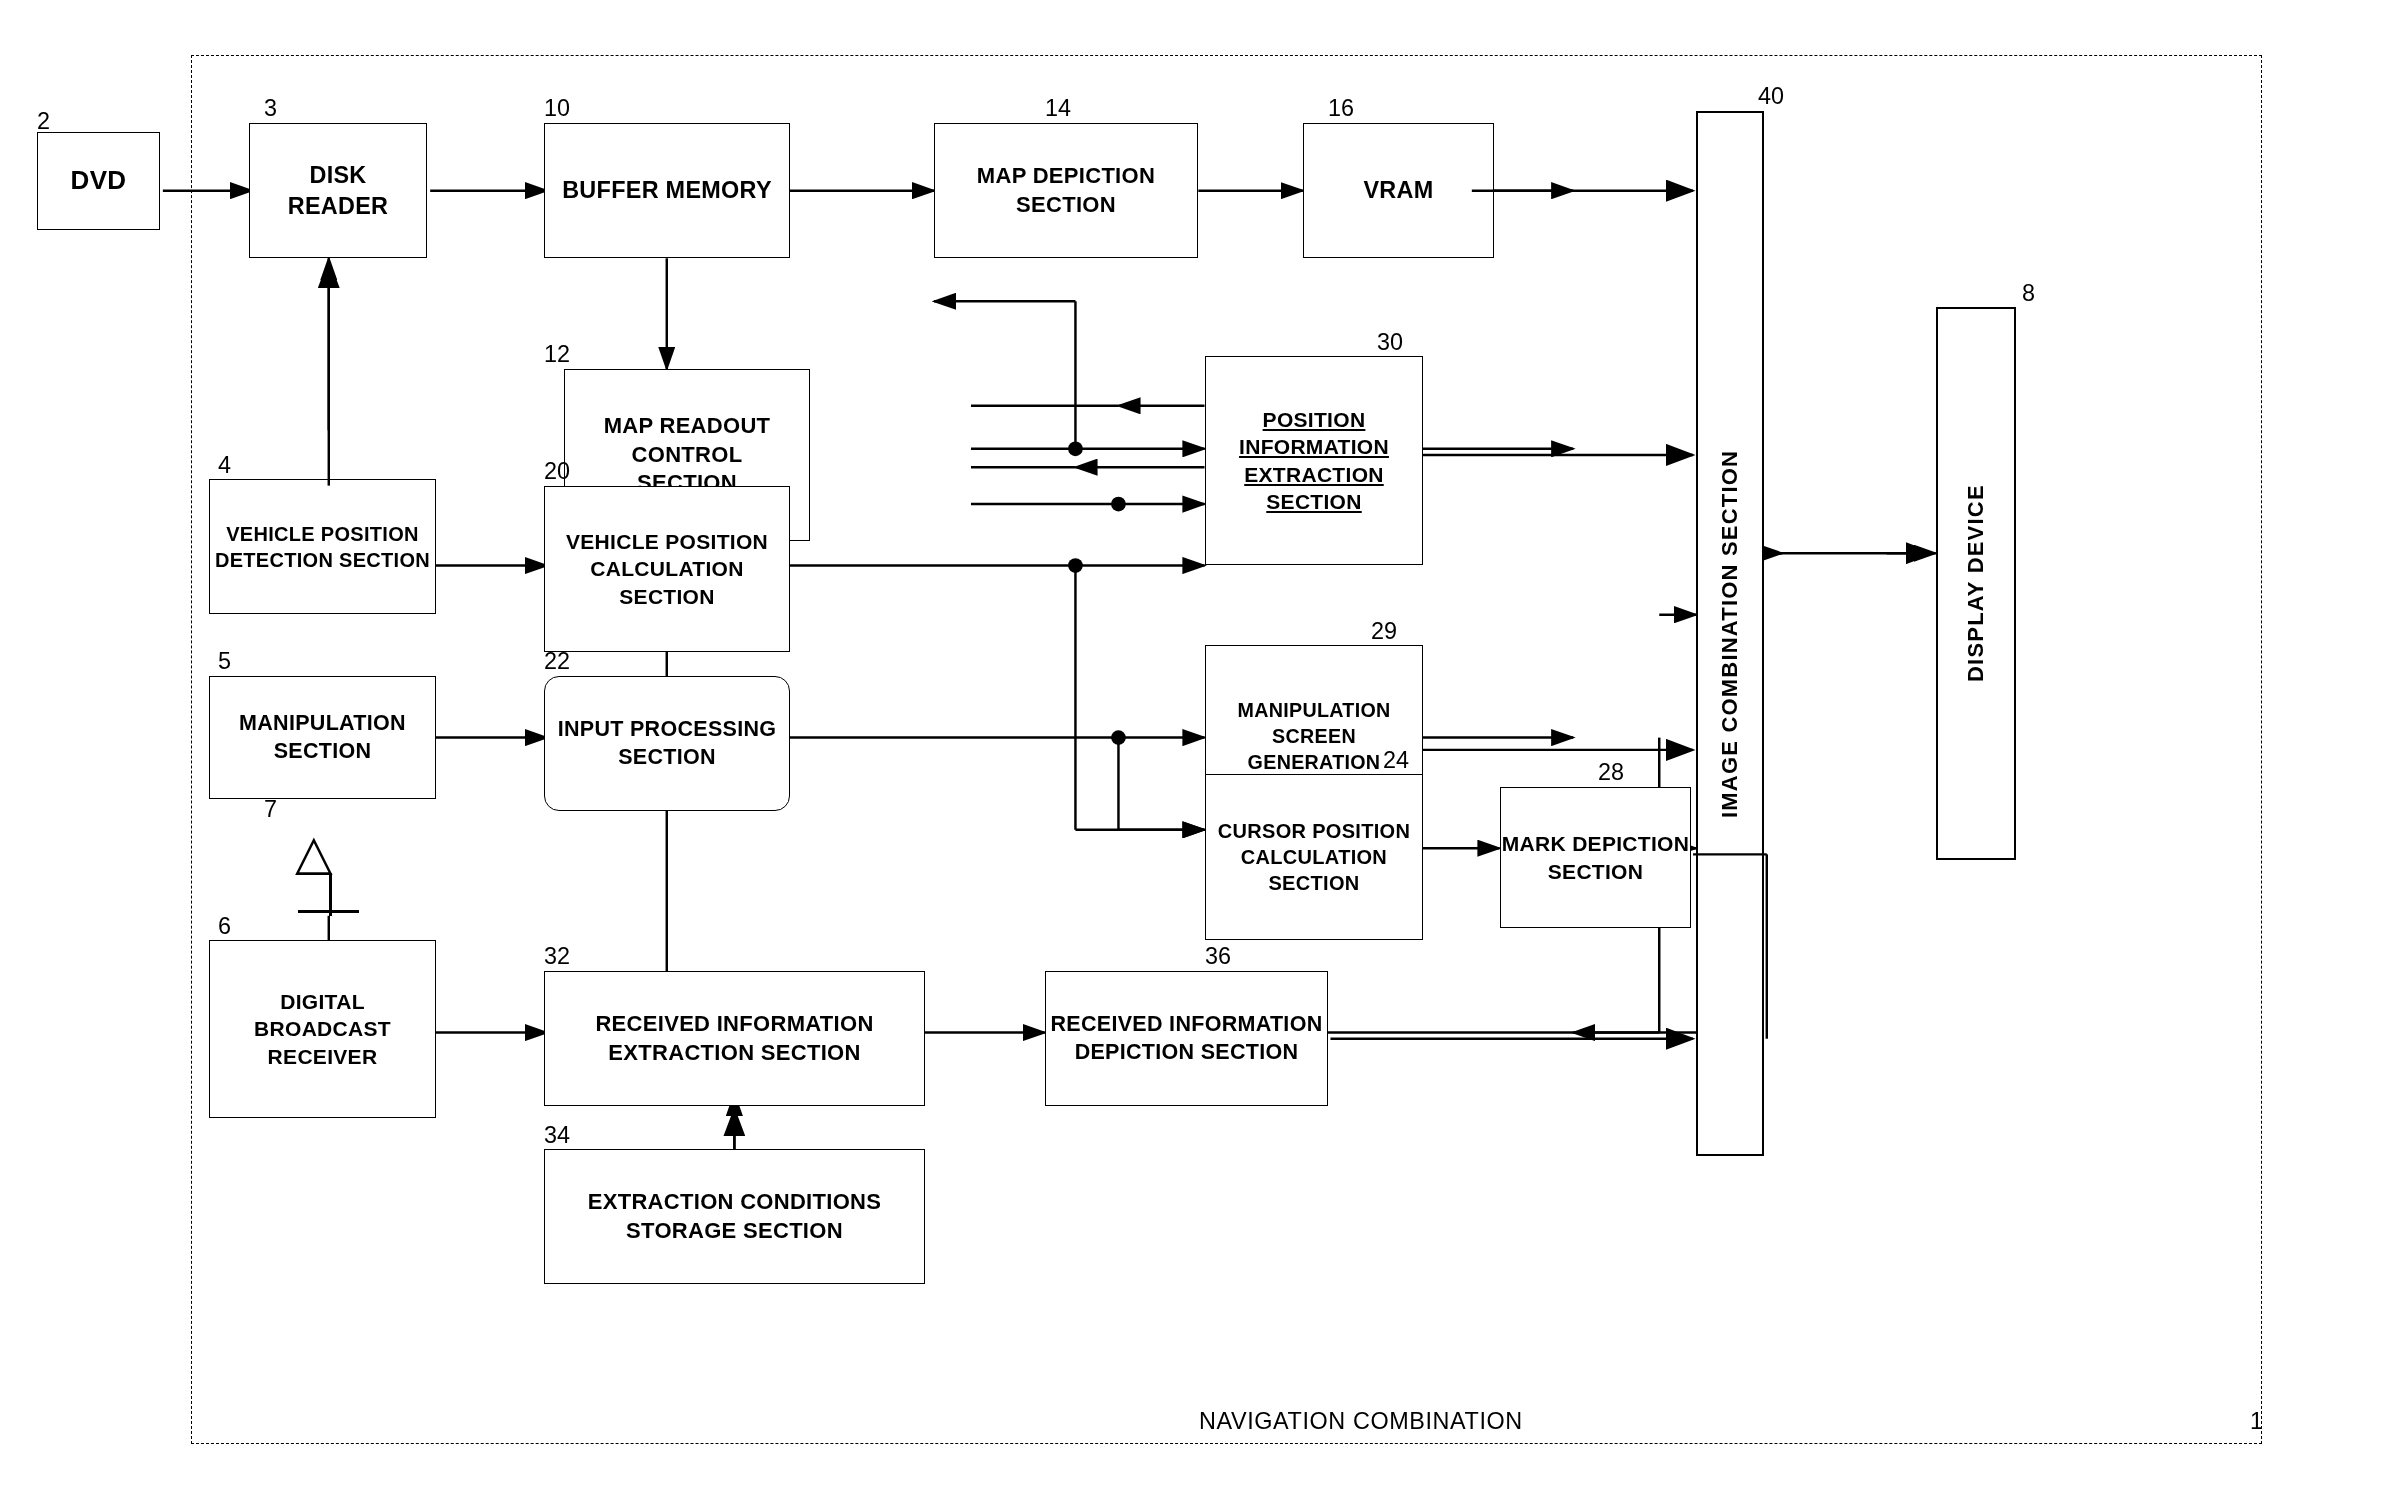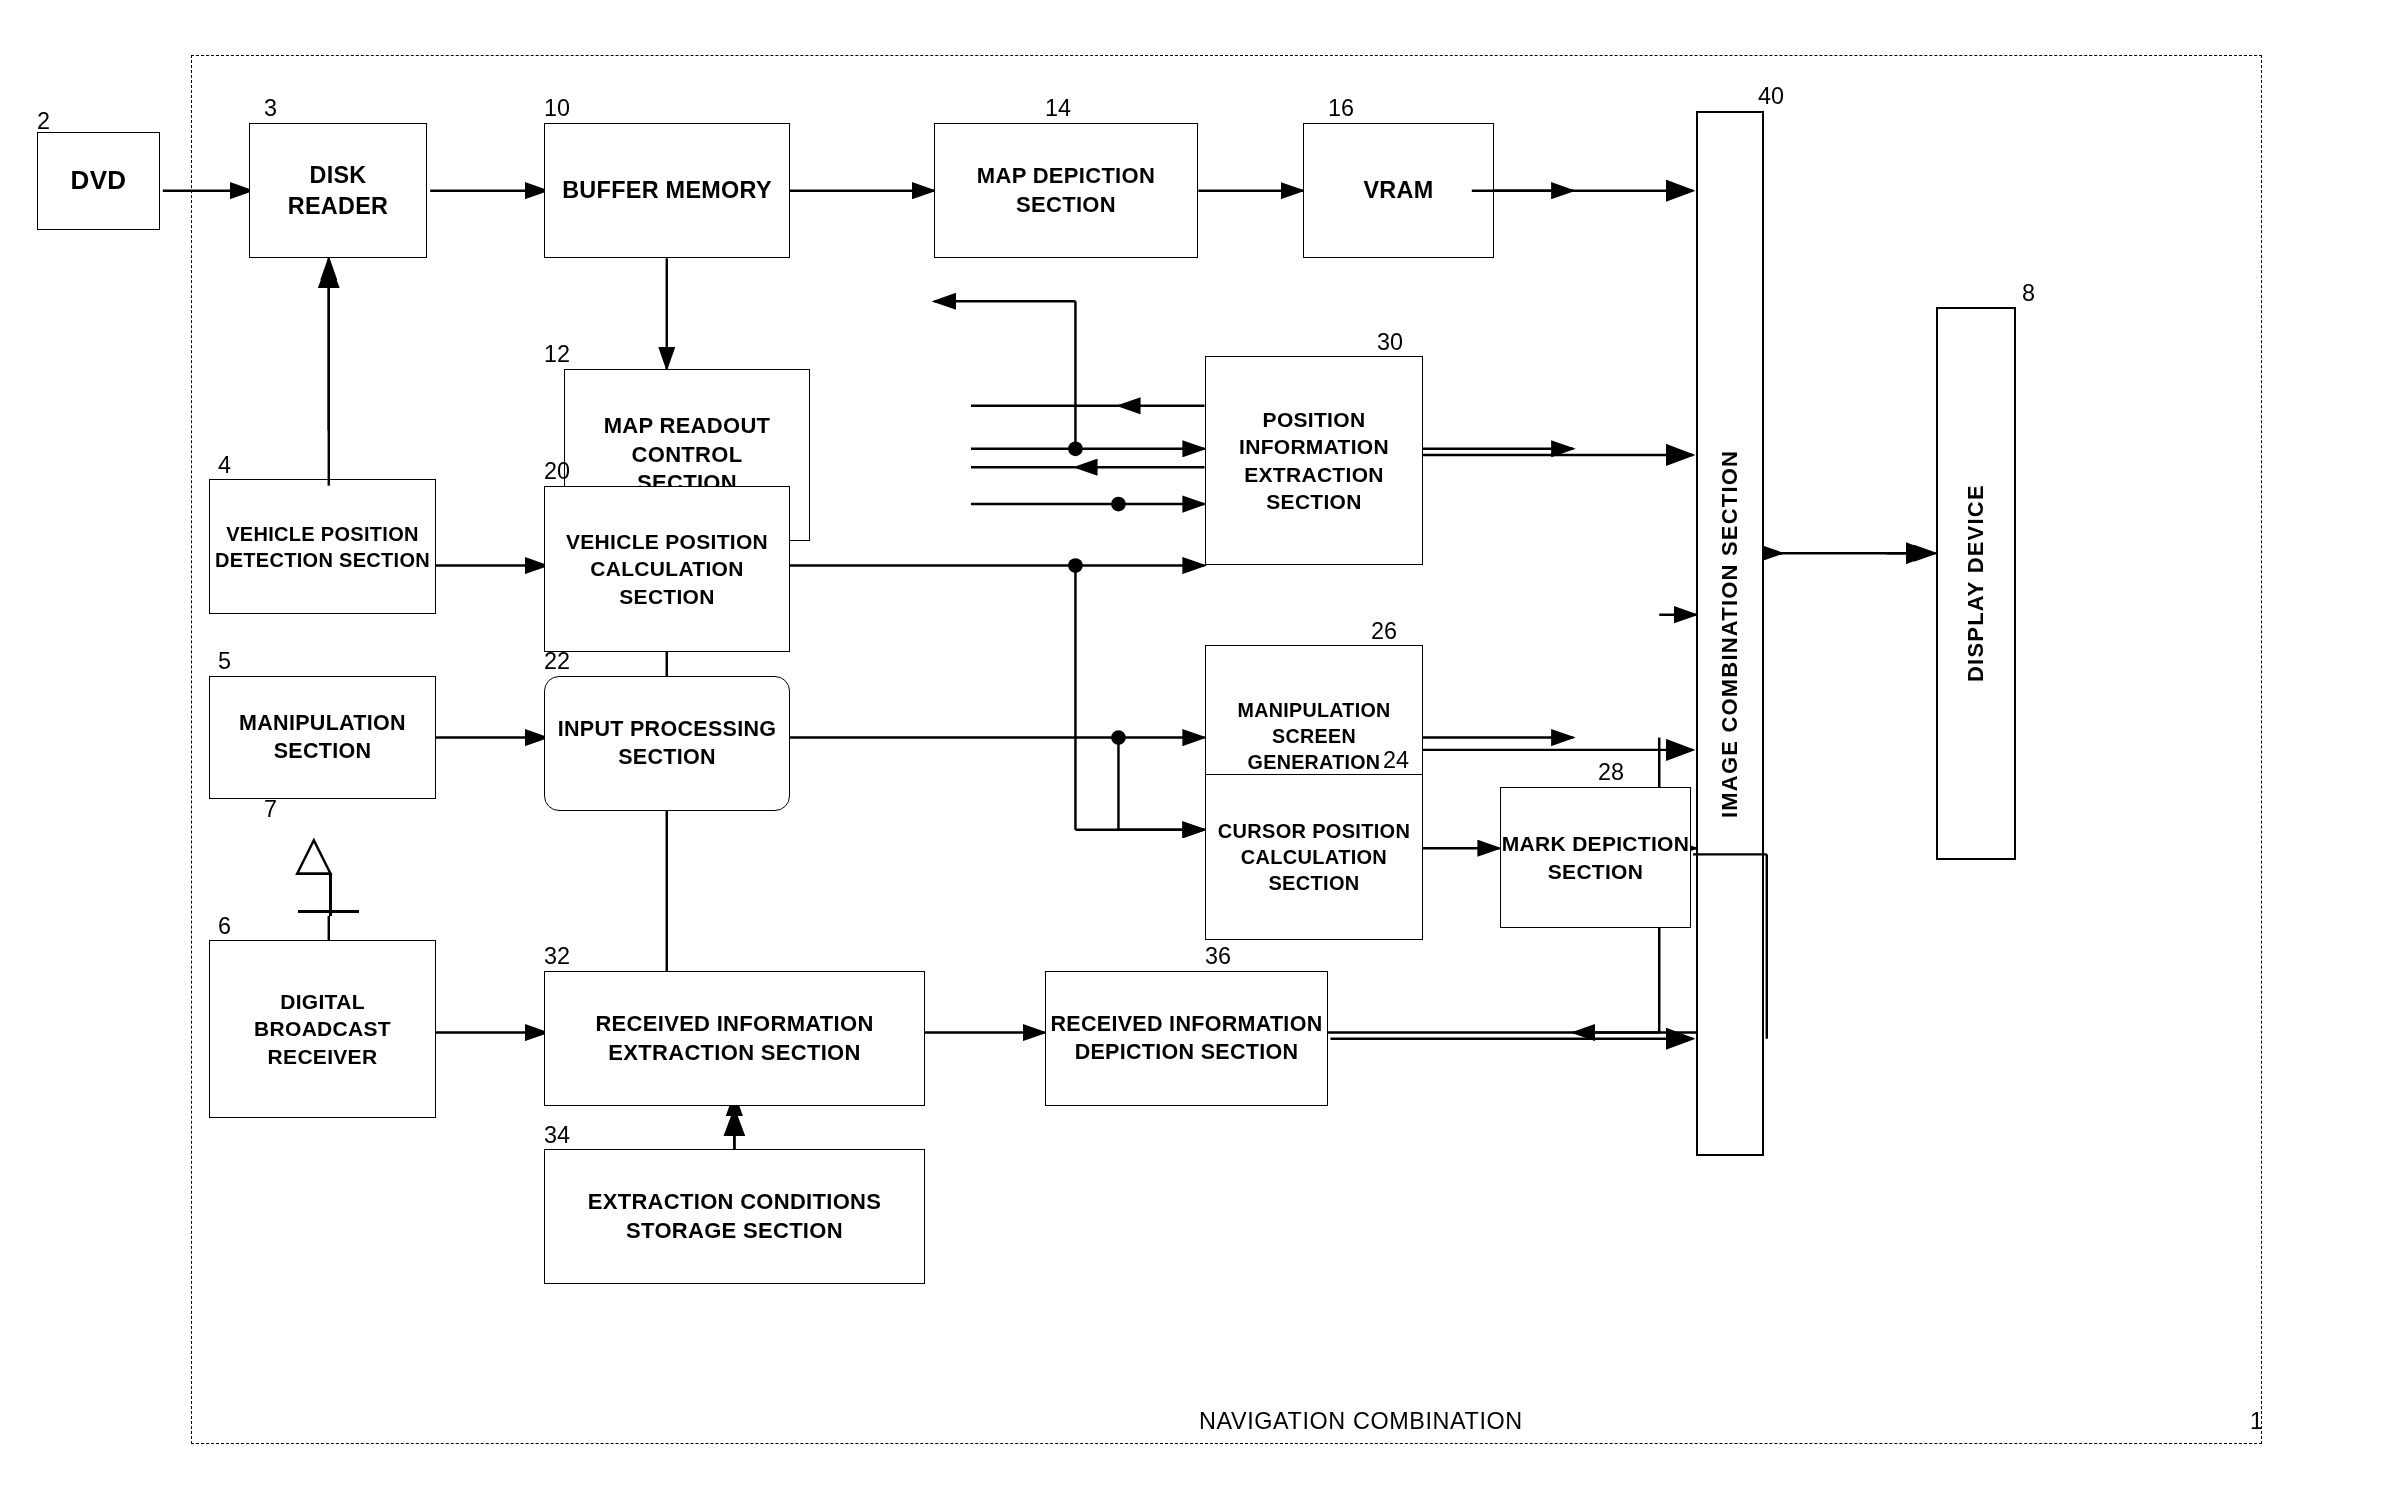--- a/index.html
+++ b/index.html
@@ -231,21 +231,21 @@
   <div class="block" style="left:1303px; top:123px; width:191px; height:135px; font-size:23.4px;">
     <span>VRAM</span>
   </div>
   <div class="label-num" style="left:1328px; top:95px;">16</div>
 
   <div class="block" style="left:564px; top:369px; width:246px; height:172px; font-size:22px;">
     <span>MAP READOUT<br>CONTROL<br>SECTION</span>
   </div>
   <div class="label-num" style="left:544px; top:341px;">12</div>
 
-  <div class="block" style="left:1205px; top:356px; width:218px; height:209px; font-size:21px;">
+  <div class="block" style="left:1205px; top:356px; width:218px; height:209px; font-size:21px;text-decoration:underline;">
     <span>POSITION<br>INFORMATION<br>EXTRACTION<br>SECTION</span>
   </div>
   <div class="label-num" style="left:1377px; top:329px;">30</div>
 
   <div class="block" style="left:209px; top:479px; width:227px; height:135px; font-size:20px;">
     <span>VEHICLE POSITION<br>DETECTION SECTION</span>
   </div>
   <div class="label-num" style="left:218px; top:452px;">4</div>
 
   <div class="block" style="left:544px; top:486px; width:246px; height:166px; font-size:21px;">
@@ -259,21 +259,21 @@
   <div class="label-num" style="left:218px; top:648px;">5</div>
 
   <div class="block" style="left:544px; top:676px; width:246px; height:135px; font-size:21.5px;border-radius:15px;">
     <span>INPUT PROCESSING<br>SECTION</span>
   </div>
   <div class="label-num" style="left:544px; top:648px;">22</div>
 
   <div class="block" style="left:1205px; top:645px; width:218px; height:209px; font-size:19.7px;">
     <span>MANIPULATION<br>SCREEN<br>GENERATION<br>SECTION</span>
   </div>
-  <div class="label-num" style="left:1371px; top:618px;">26</div>
+  <div class="label-num" style="left:1371px; top:618px;">29</div>
 
   <div class="block" style="left:1205px; top:774px; width:218px; height:166px; font-size:20px;">
     <span>CURSOR POSITION<br>CALCULATION<br>SECTION</span>
   </div>
   <div class="label-num" style="left:1383px; top:747px;">24</div>
 
   <div class="block" style="left:1500px; top:787px; width:191px; height:141px; font-size:21px;">
     <span>MARK DEPICTION<br>SECTION</span>
   </div>
   <div class="label-num" style="left:1598px; top:759px;">28</div>

